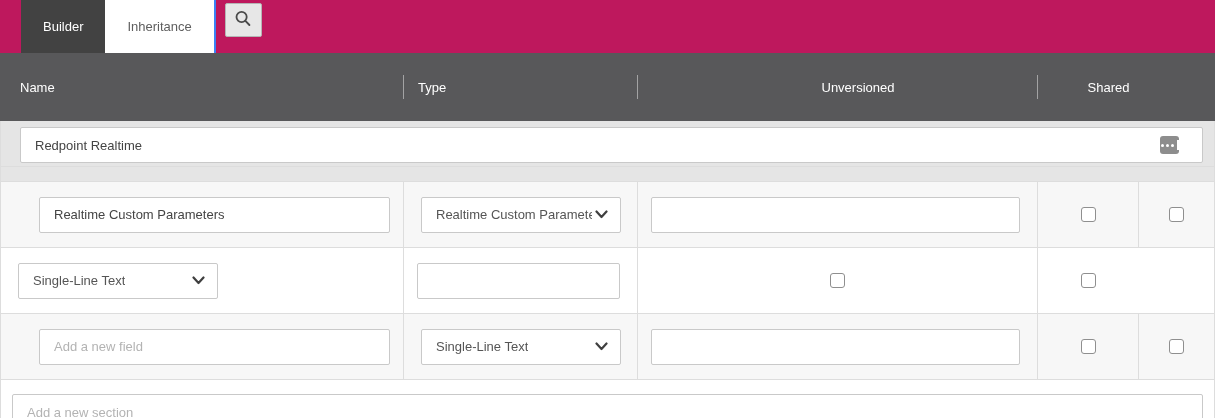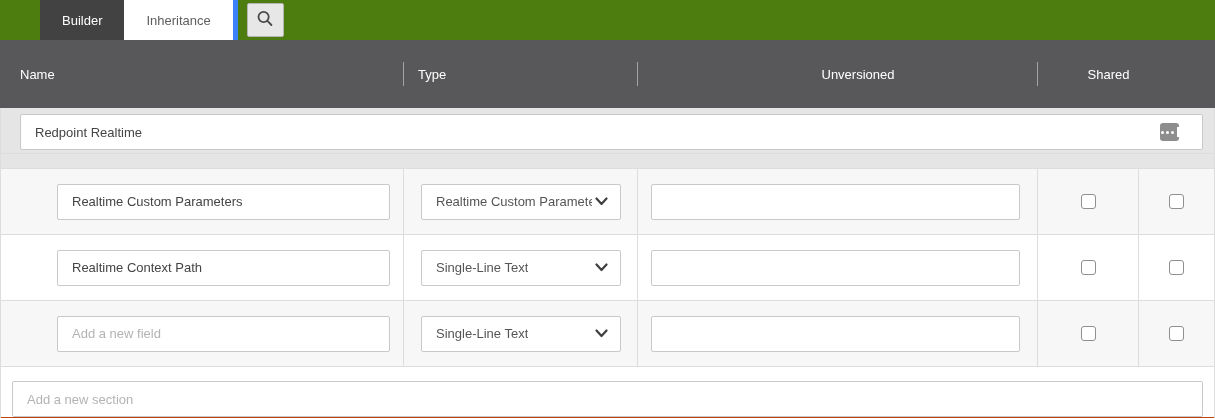--- a/index.html
+++ b/index.html
@@ -7,36 +7,36 @@
   body {
     font-family: "Liberation Sans", sans-serif;
     font-size: 13px;
     color: #444;
     background: #fff;
   }
   .app { width: 1215px; height: 418px; display: flex; flex-direction: column; }
 
   
   .tabstrip {
-    height: 40px;
-    background: #4d7c0f;
+    height: 53px;
+    background: #be185d;
     display: flex;
     align-items: stretch;
-    padding-left: 40px;
+    padding-left: 21px;
     flex: 0 0 auto;
   }
   .tab {
     min-width: 66px;
     padding: 0 22px;
     display: flex;
     align-items: center;
     justify-content: center;
     background: #ffffff;
     color: #5e5e5e;
-    border-right: 5px solid #3b82f6;
+    border-right: 2px solid #3b82f6;
     cursor: pointer;
     white-space: nowrap;
   }
   .tab.active {
     background: #424242;
     color: #ffffff;
     border-right: none;
   }
   .search-btn {
     margin: 3px 0 3px 9px;
@@ -129,21 +129,21 @@
     display: grid;
     grid-template-columns: 402px 234px 400px 101px 1fr;
     height: 66px;
     align-items: center;
     border-bottom: 1px solid #ddd;
     background: #fff;
   }
   .frow:nth-child(odd) { background: #f7f7f7; }
   .fcell { height: 100%; display: flex; align-items: center; }
   .fcell + .fcell { border-left: 1px solid #ddd; }
-  .fcell.name-cell { padding: 0 13px 0 38px; margin-left: 18px; }
+  .fcell.name-cell { padding: 0 13px 0 38px; }
   .fcell.name-cell input.ti { max-width: 352px; }
   .fcell.type-cell { padding: 0 14px 0 17px; }
   .fcell.source-cell { padding: 0 17px 0 13px; }
   .fcell.source-cell input.ti { max-width: 370px; }
   .fcell.check-cell { justify-content: center; }
 
   .select {
     width: 200px;
     height: 36px;
     background: #fff;
@@ -242,23 +242,20 @@
         </div>
         <div class="fcell check-cell">
           <input class="cb" type="checkbox" style="">
         </div>
         <div class="fcell check-cell">
           <input class="cb" type="checkbox" style="">
         </div>
       </div>
 
       <div class="frow">
-        <div class="fcell name-cell">
-          <input class="ti" type="text" value="Realtime Context Path" style="">
-        </div>
         <div class="fcell type-cell">
           <div class="select">
             <span class="val">Single-Line Text</span>
             <span class="chev">
               <svg width="13" height="9" viewBox="0 0 13 9">
                 <polyline points="1.5,1.5 6.5,7 11.5,1.5" fill="none" stroke="#3f3f3f" stroke-width="2.2" stroke-linecap="round" stroke-linejoin="round"></polyline>
               </svg>
             </span>
           </div>
         </div>

